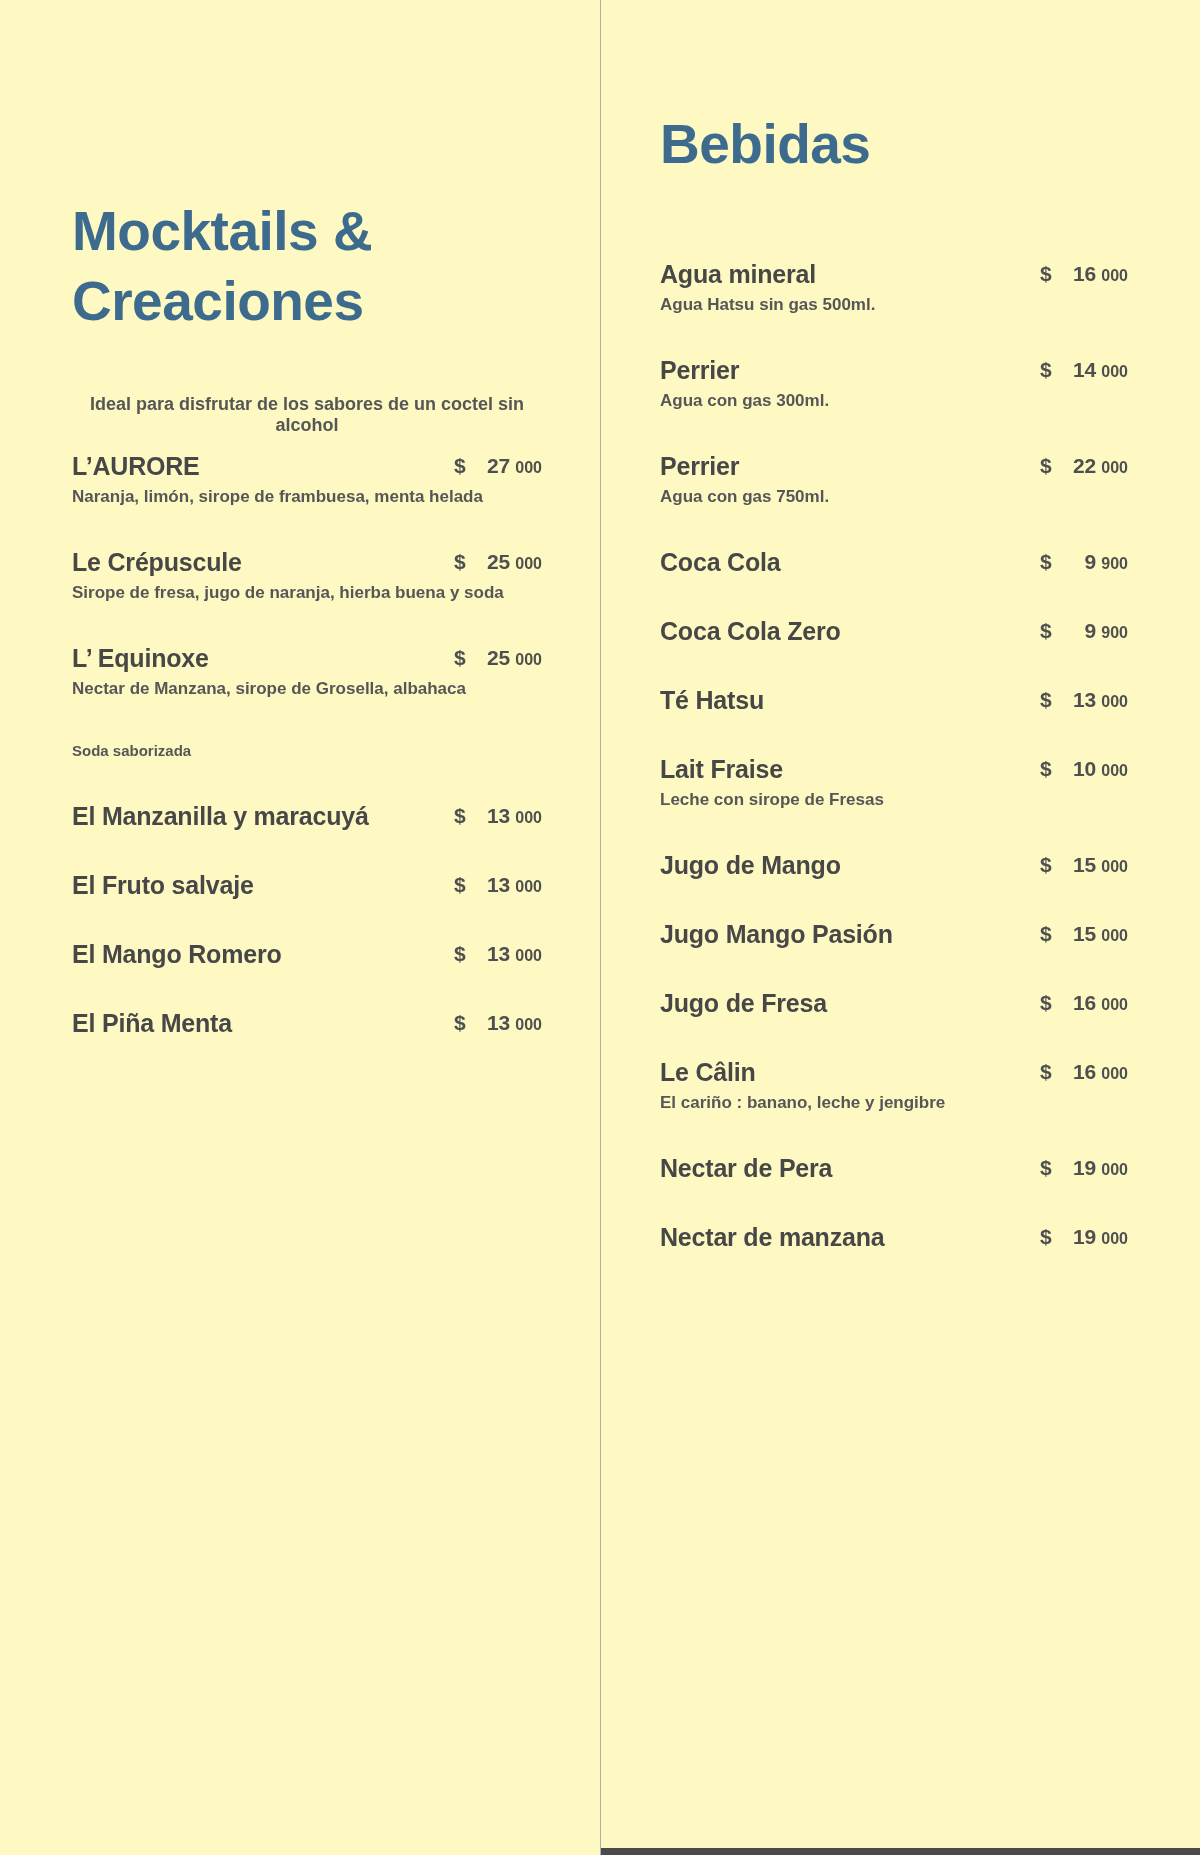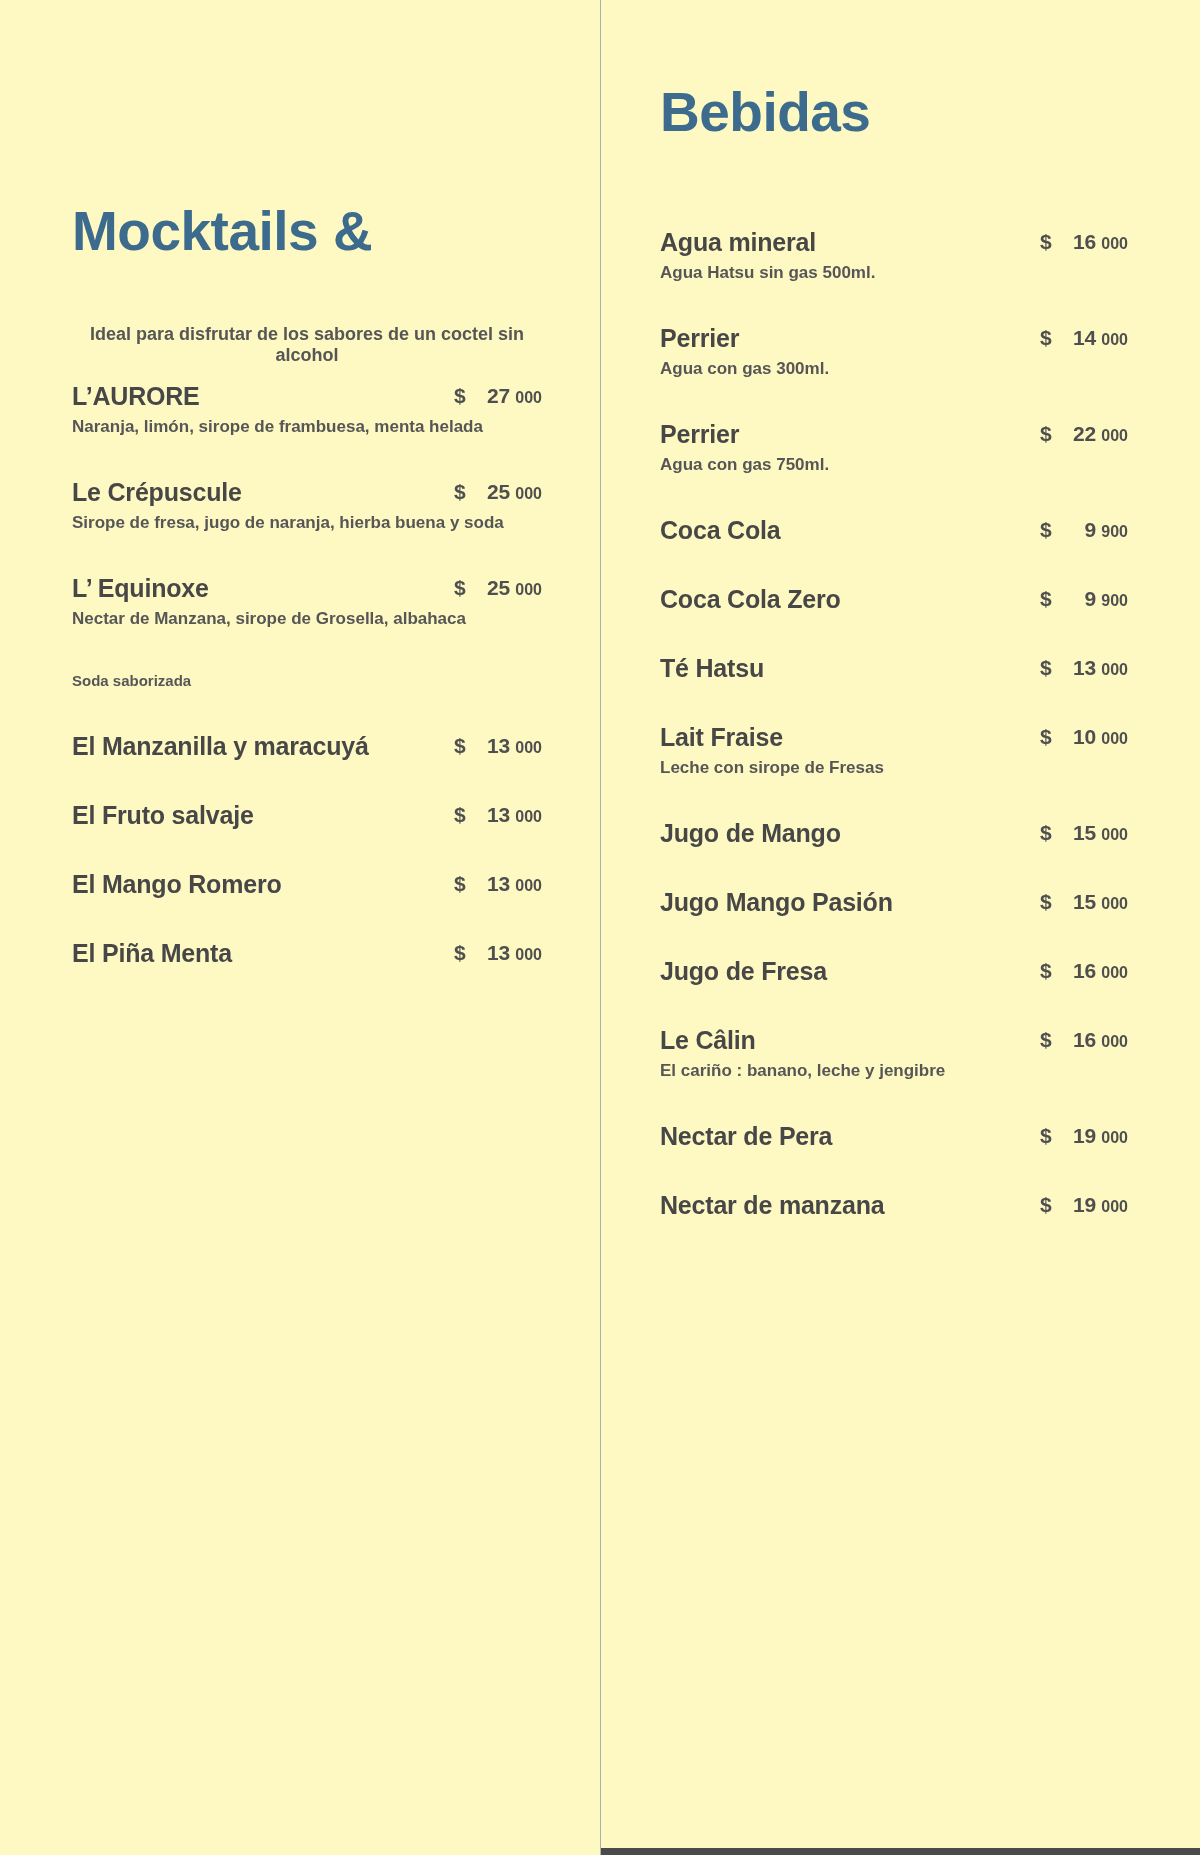--- a/index.html
+++ b/index.html
@@ -19,21 +19,21 @@
     background: #aeaeae;
   }
   .bottom-bar {
     position: absolute;
     left: 601px; right: 0; bottom: 0;
     height: 7px;
     background: #4a4a4a;
   }
   .col { position: absolute; top: 0; box-sizing: border-box; }
   .col-left  { left: 72px;  width: 470px; padding-top: 196px; }
-  .col-right { left: 660px; width: 468px; padding-top: 84px; }
+  .col-right { left: 660px; width: 468px; padding-top: 116px; }
 
   .page-title {
     color: #3c6b8e;
     font-size: 55px;
     line-height: 70px;
     letter-spacing: -0.5px;
   }
   .col-right .page-title { line-height: 56px; }
   .title-line { display: block; }
 
@@ -88,20 +88,21 @@
 </style>
 </head>
 <body>
 
 <div class="page">
   <div class="divider"></div>
 
   <div class="col col-left">
     <div class="page-title">
       <span class="title-line">Mocktails &amp;</span>
+      <span class="title-line">Creaciones</span>
     </div>
 
     <div class="intro">Ideal para disfrutar de los sabores de un coctel sin alcohol</div>
 
     <div class="item first">
       <div class="item-row">
         <span class="item-name">L’AURORE</span>
         <span class="price">
             <span class="currency">$</span>
             <span class="amount"><span>27</span><span class="small">000</span></span>

